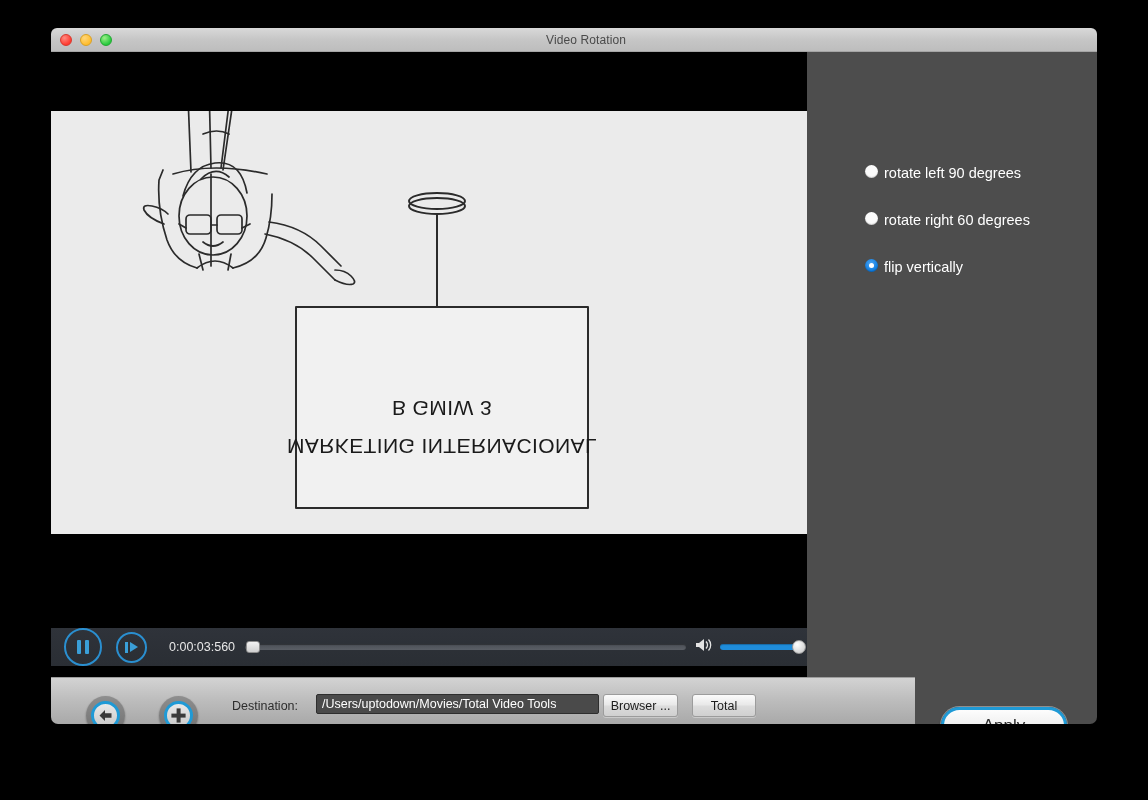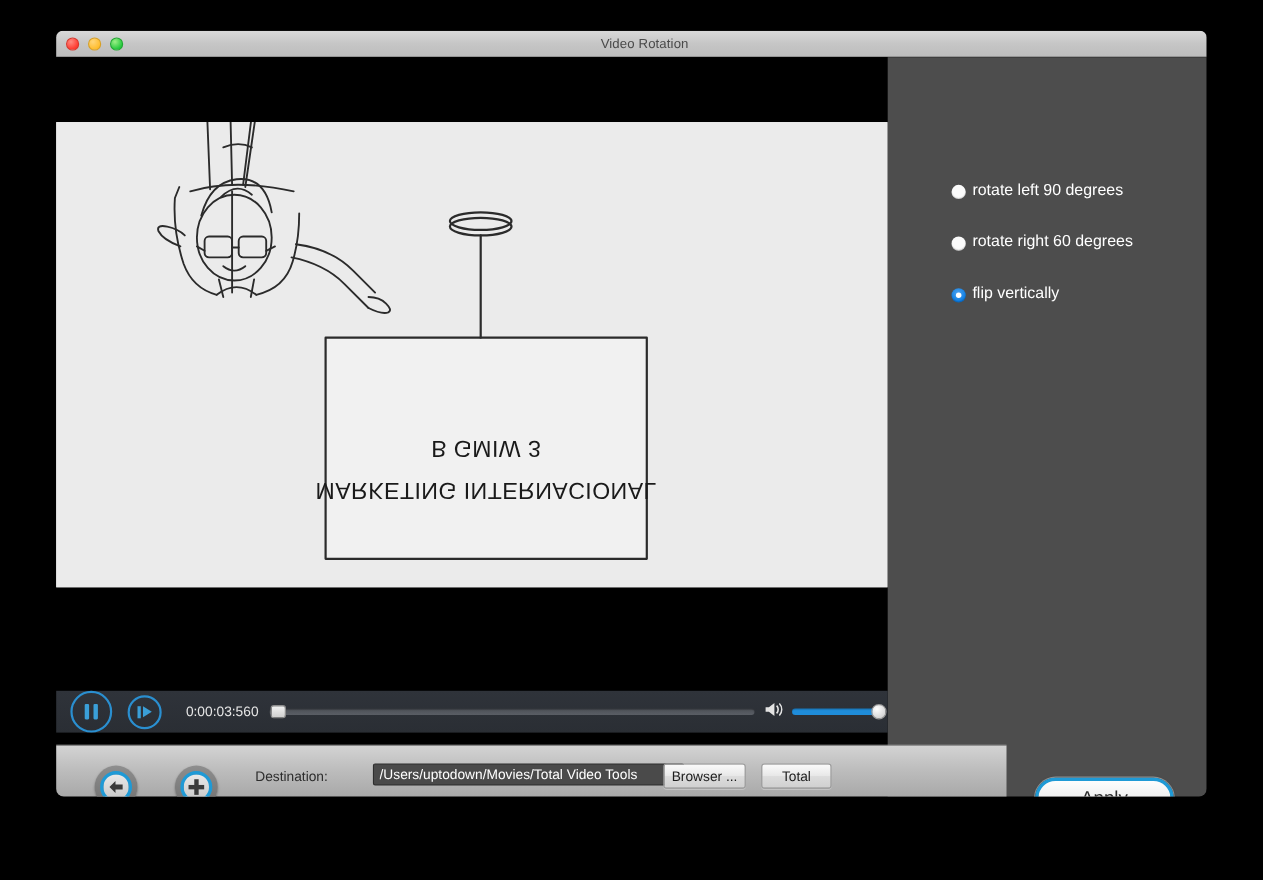--- a/index.html
+++ b/index.html
@@ -102,21 +102,21 @@
     background: #4d4d4d;
   }
   .radio-list {
     position: absolute;
     left: 58px;
     top: 113px;
     width: 230px;
   }
   .radio-row {
     display: flex;
-    align-items: flex-end;
+    align-items: flex-start;
     margin-bottom: 31px;
     cursor: default;
   }
   .radio-row:last-child { margin-bottom: 16px; }
   .radio-mark {
     width: 13px;
     height: 13px;
     border-radius: 50%;
     background: #fbfbfb;
     box-shadow: inset 0 -1px 1px rgba(0,0,0,0.18);
@@ -293,21 +293,21 @@
 
   .dest-label {
     position: absolute;
     left: 181px;
     top: 21px;
     font-size: 12.5px;
     color: #2d2d2d;
   }
   .dest-input {
     position: absolute;
-    left: 288px;
+    left: 265px;
     top: 16px;
     width: 283px;
     height: 20px;
     background: #4a4a4a;
     border: 1px solid #2e2e2e;
     border-radius: 2px;
     color: #ffffff;
     font-size: 12.5px;
     font-family: "Liberation Sans", sans-serif;
     padding: 0 5px;

